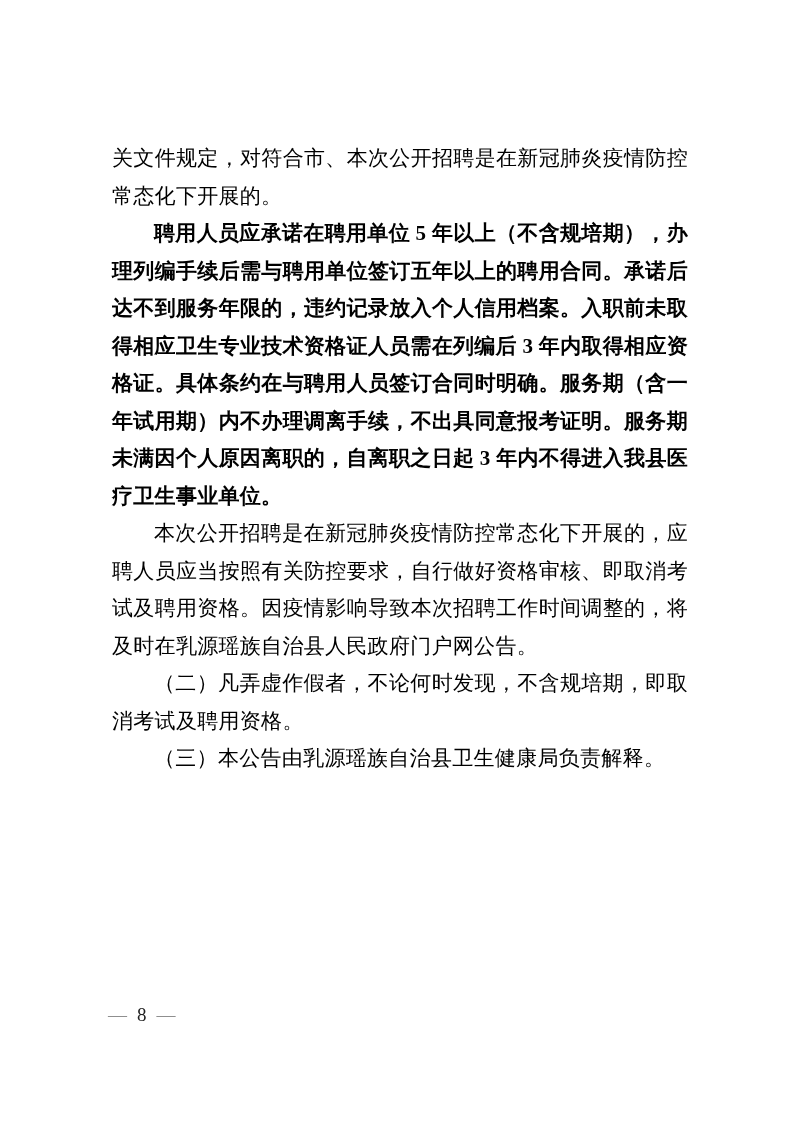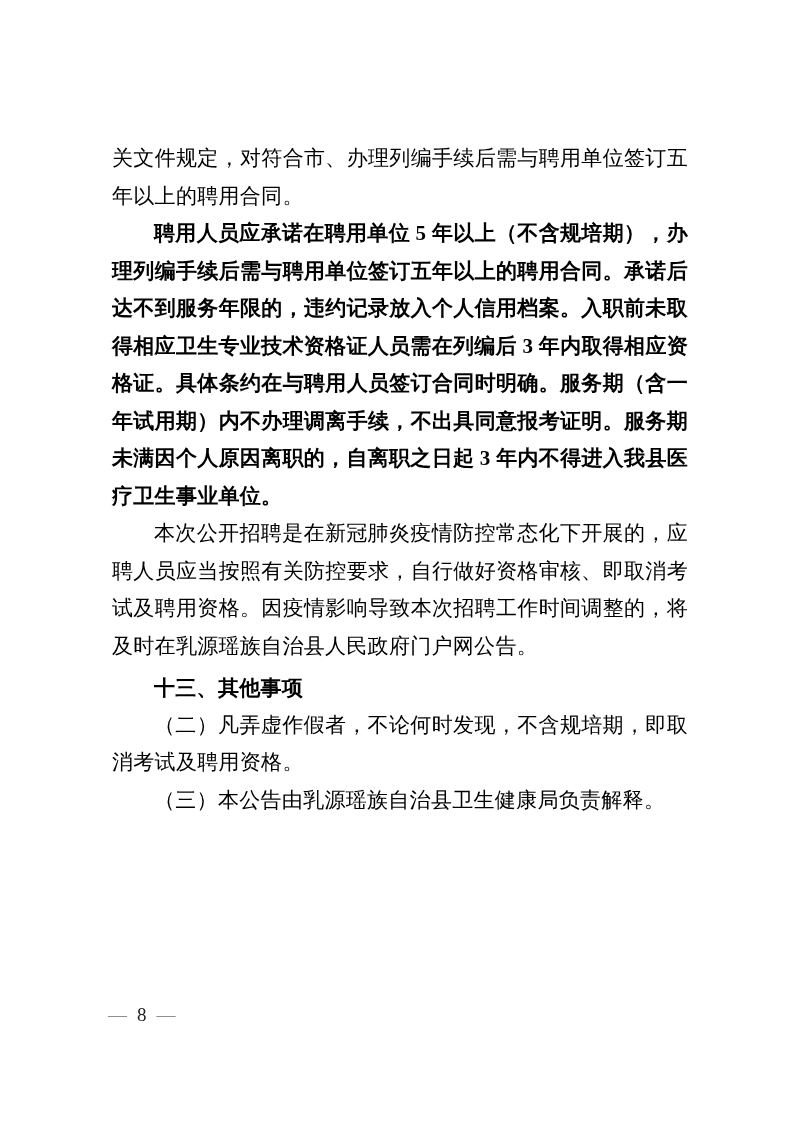--- a/index.html
+++ b/index.html
@@ -61,28 +61,27 @@
     margin: 0 10px;
   }
 </style>
 </head>
 <body>
 
 <div class="page">
 
   <div class="content">
 
-    <p>关文件规定，对符合市、办理列编手续后需与聘用单位签订五年以上的聘用合同。</p>
+    <p>关文件规定，对符合市、本次公开招聘是在新冠肺炎疫情防控常态化下开展的。</p>
 
     <p class="indent bold-para">聘用人员应承诺在聘用单位 5 年以上（不含规培期），办理列编手续后需与聘用单位签订五年以上的聘用合同。承诺后达不到服务年限的，违约记录放入个人信用档案。入职前未取得相应卫生专业技术资格证人员需在列编后 3 年内取得相应资格证。具体条约在与聘用人员签订合同时明确。服务期（含一年试用期）内不办理调离手续，不出具同意报考证明。服务期未满因个人原因离职的，自离职之日起 3 年内不得进入我县医疗卫生事业单位。</p>
 
 
     <p class="indent">本次公开招聘是在新冠肺炎疫情防控常态化下开展的，应聘人员应当按照有关防控要求，自行做好资格审核、即取消考试及聘用资格。因疫情影响导致本次招聘工作时间调整的，将及时在乳源瑶族自治县人民政府门户网公告。</p>
 
-    <h2 class="indent heading">十三、其他事项</h2>
 
 
     <p class="indent">（二）凡弄虚作假者，不论何时发现，不含规培期，即取消考试及聘用资格。</p>
 
     <p class="indent">（三）本公告由乳源瑶族自治县卫生健康局负责解释。</p>
 
   </div>
 
   <div class="footer">
     <span class="dash">—</span><span class="num">8</span><span class="dash">—</span>

